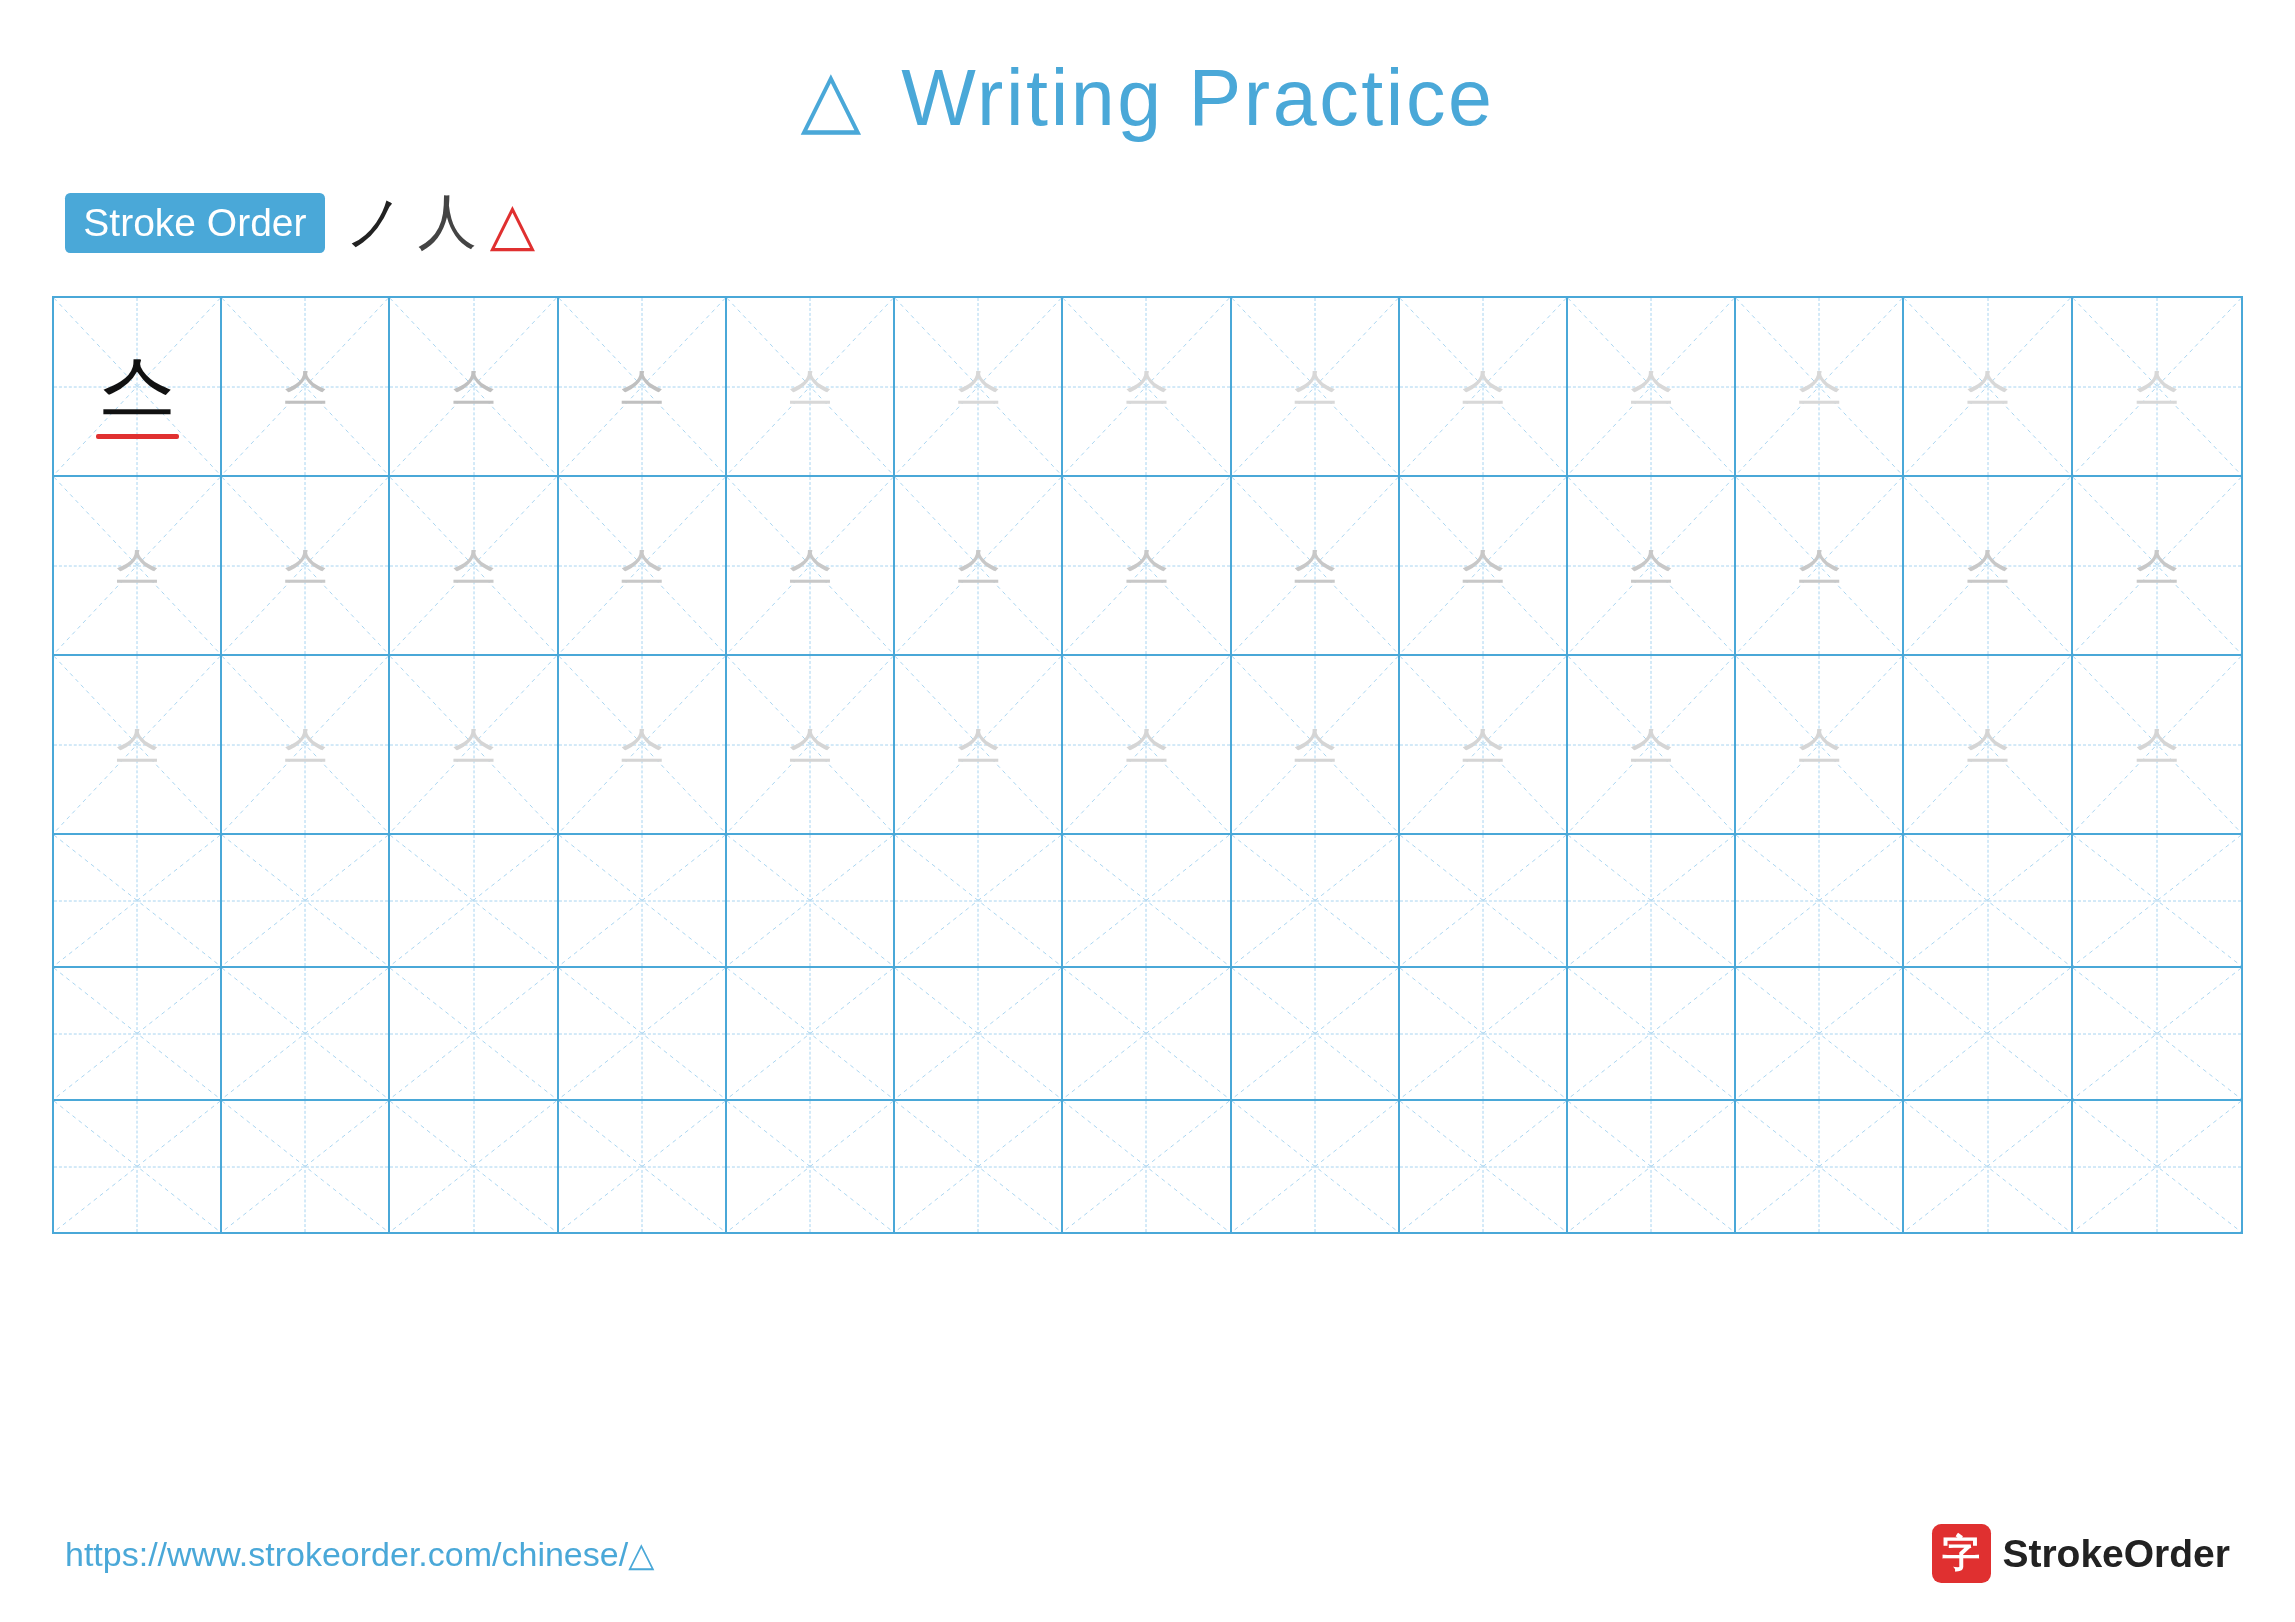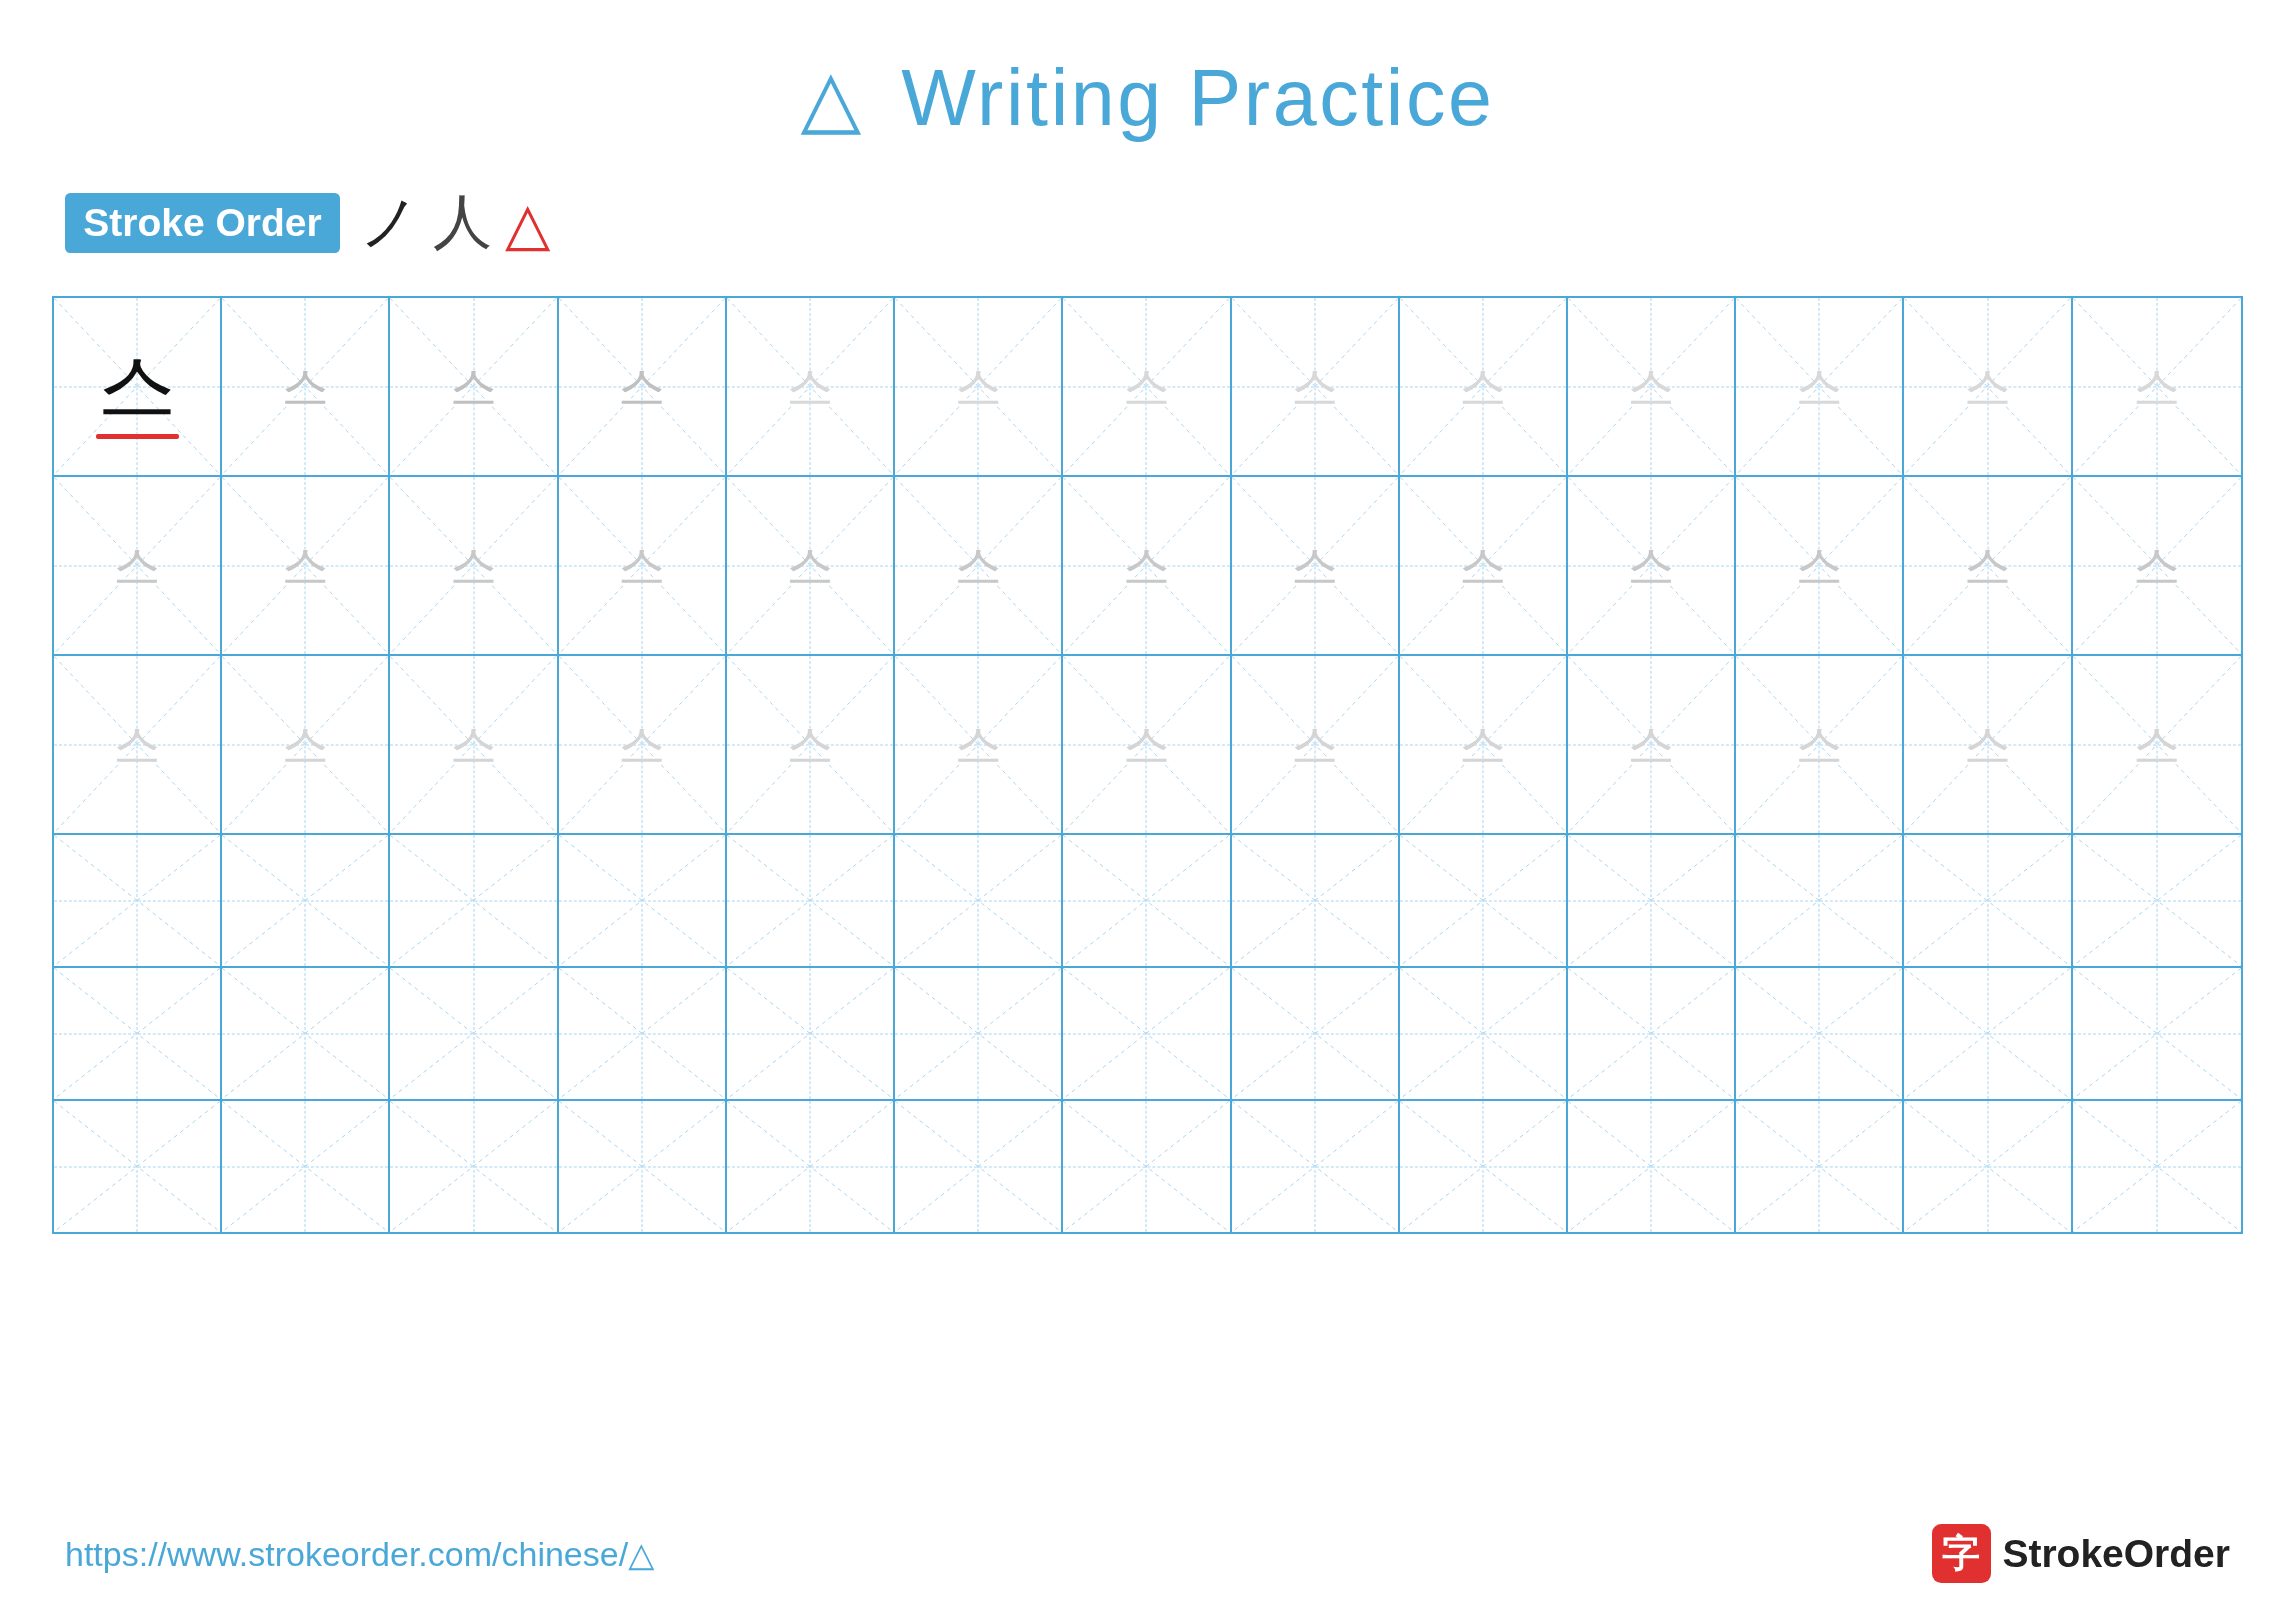--- a/index.html
+++ b/index.html
@@ -32,21 +32,21 @@
       padding-bottom: 33px;
       display: flex;
       align-items: center;
       gap: 19.6px;
     }
 
     .stroke-order-badge {
       background: #4aa8d8;
       color: #fff;
       font-size: 39px;
-      font-weight: bold;
+      font-weight: normal;
       padding: 7.9px 18.3px;
       border-radius: 5.2px;
     }
 
     .stroke-order-chars {
       display: flex;
       align-items: center;
       gap: 13px;
       font-size: 59px;
     }

